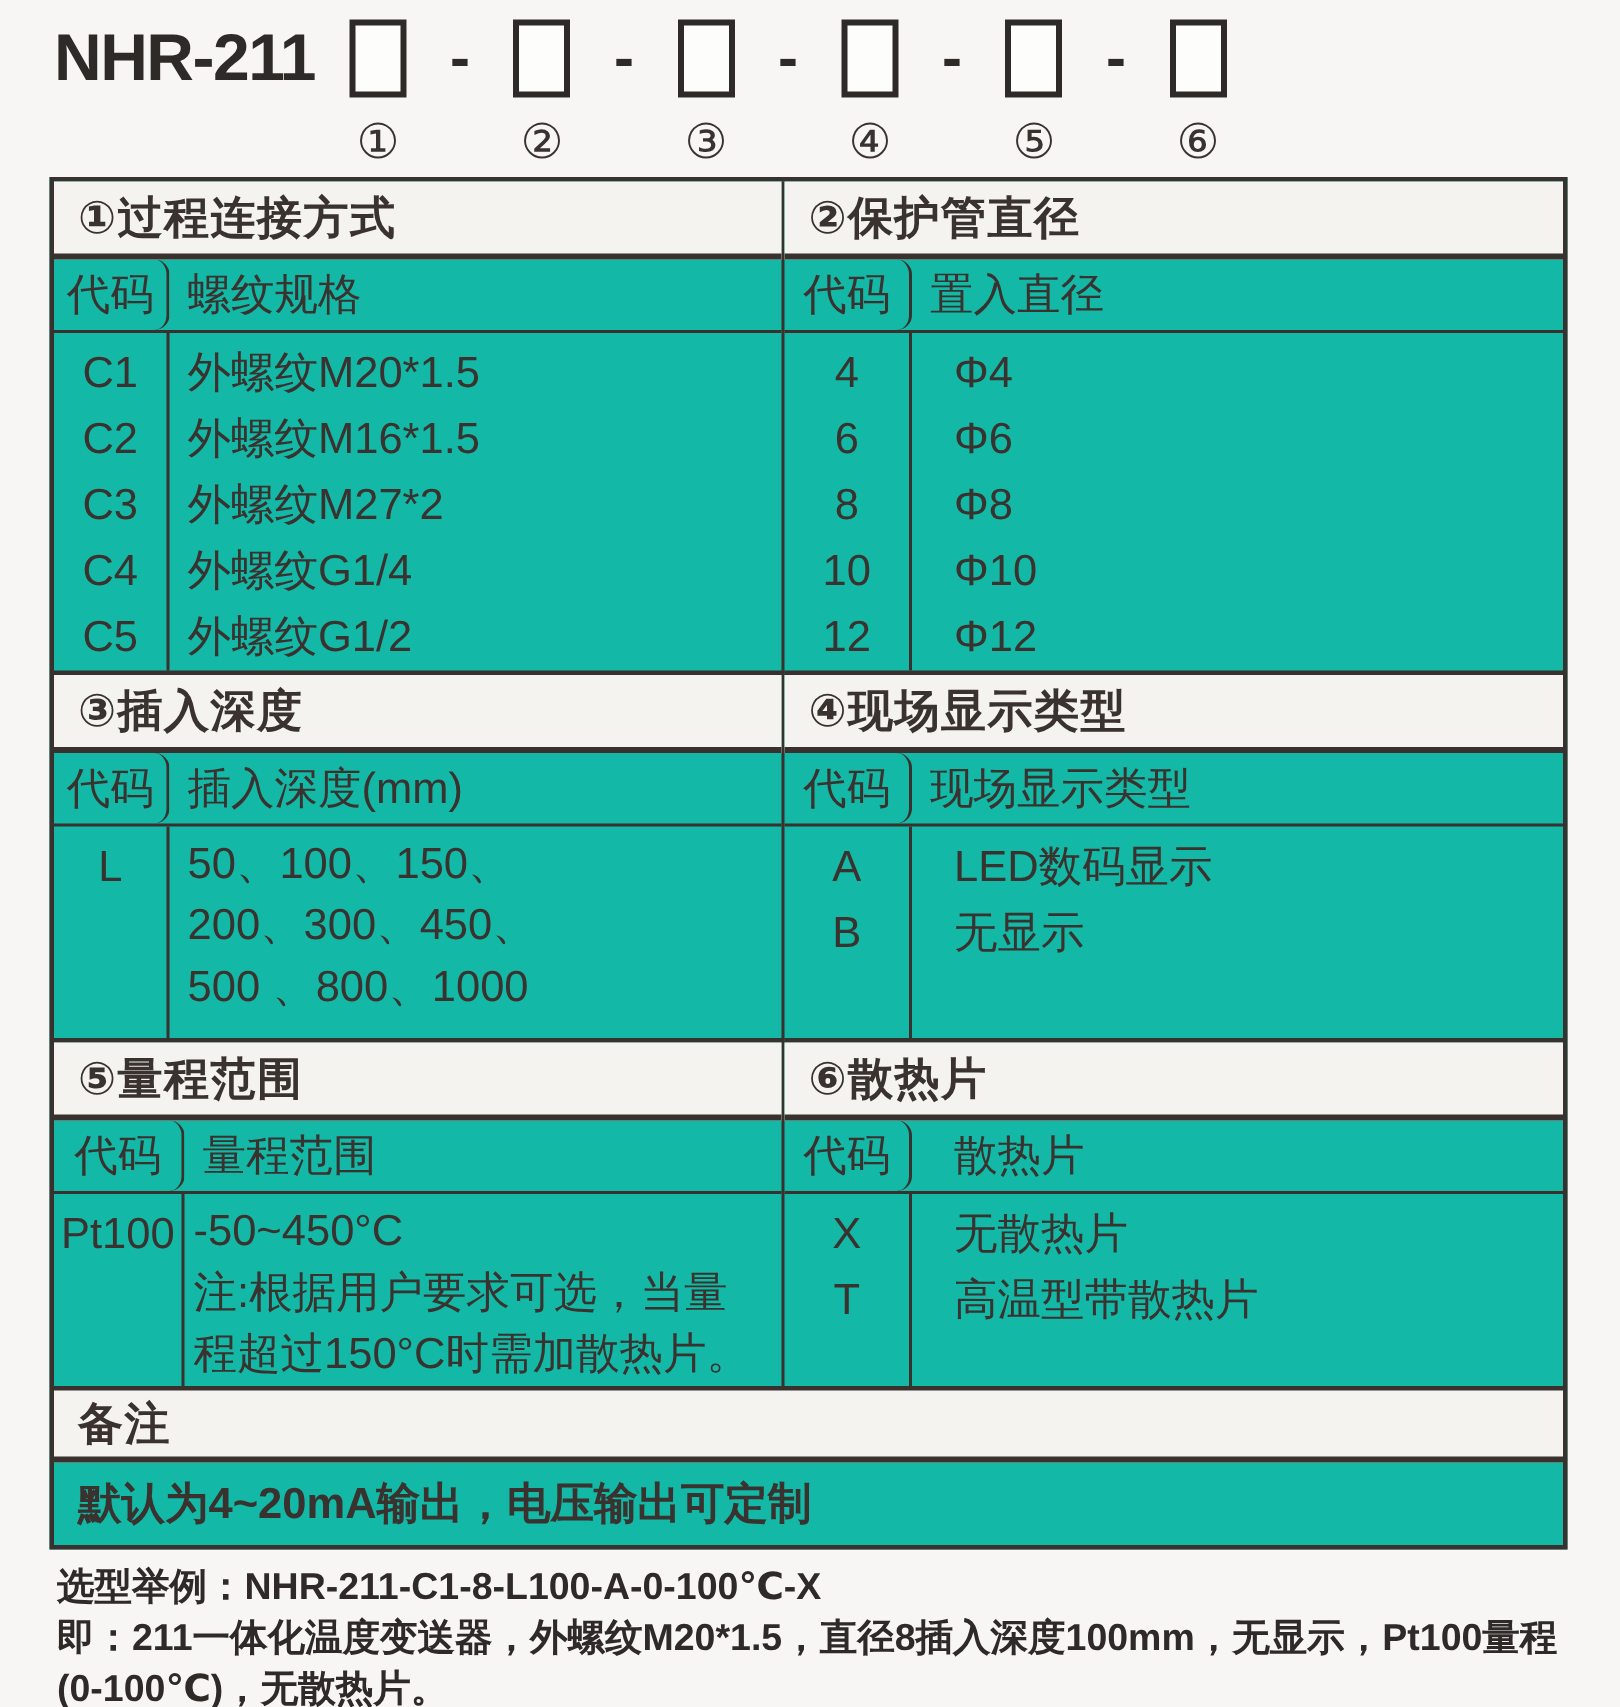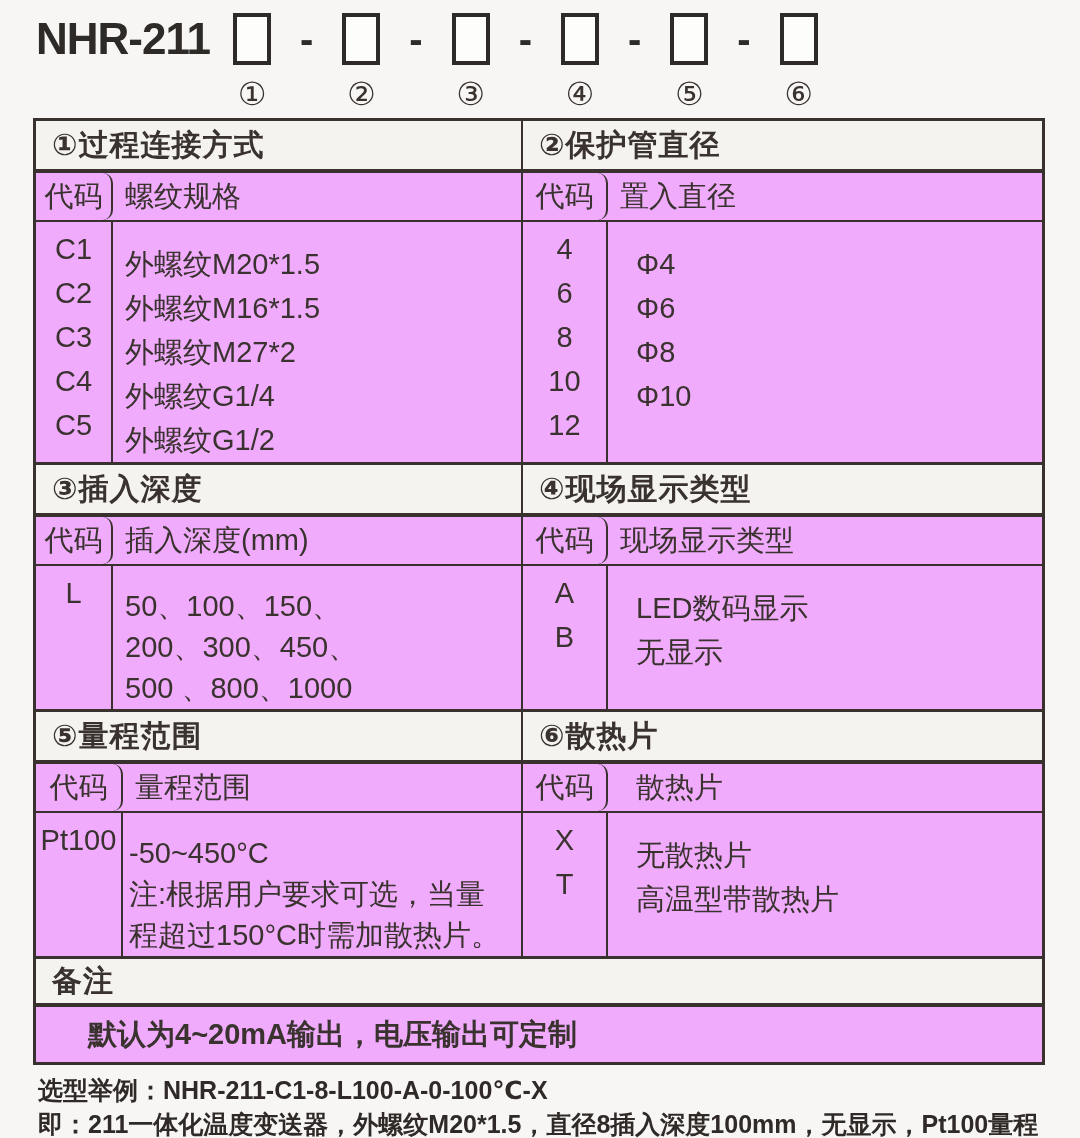--- a/index.html
+++ b/index.html
@@ -32,21 +32,21 @@
     font-size:40px; font-weight:700; color:#2e2a27;
     line-height:58px; margin:0 26px; align-self:flex-start;
   }
 
   
   .spec-table {
     width:1012px; margin-left:33px;
     border:3px solid #38312d;
     display:grid;
     grid-template-columns:487px 1fr;
-    background:#f0abfc;
+    background:#14b8a6;
   }
   .sec { display:flex; flex-direction:column; }
   .sec.left { border-right:2px solid #38312d; }
   .sec.bt, .remark-title { border-top:3px solid #38312d; }
 
   .sec-title {
     height:52px; background:#f4f3f0;
     border-bottom:4px solid #38312d;
     display:flex; align-items:center;
     padding-left:16px;
@@ -68,40 +68,40 @@
   .sec-body {
     display:grid; grid-template-columns:var(--codeW) 1fr;
     flex:1 1 auto; font-size:29px;border-radius:20px;
   }
   .sec-body .codes {
     border-right:2px solid #38312d;
     display:flex; flex-direction:column; align-items:center;
     padding-top:5px;
   }
   .codes span { height:44px; line-height:44px; display:block; }
-  .sec-body .descs { padding-left:12px; padding-top:20px; }
+  .sec-body .descs { padding-left:12px; padding-top:5px; }
   .descs.pad { padding-left:28px; }
   .descs span { display:block; height:44px; line-height:44px; }
   .descs .multiline {
     white-space:pre-line; height:auto; line-height:41px;
   }
   .body1 { min-height:219px; }
   .body2 { min-height:141px; }
   .body3 { min-height:128px; }
 
   .remark-title {
     grid-column:1 / -1; height:51px; background:#f4f3f0;
     border-bottom:4px solid #38312d;
     display:flex; align-items:center; padding-left:16px;
     font-size:30px; font-weight:700; letter-spacing:1px;
   }
   .remark-body {
     grid-column:1 / -1; height:55px;
     display:flex; align-items:center; padding-left:16px;
-    font-size:29px; font-weight:600;margin-left:36px;
+    font-size:29px; font-weight:600;
   }
 
   
   .example { margin:8px 0 0 38px; font-size:25px; font-weight:600; color:#2f2a27; }
   .example div { line-height:34px; }
 </style>
 </head>
 <body>
 
 <div class="page">
@@ -183,20 +183,21 @@
           <span>6</span>
           <span>8</span>
           <span>10</span>
           <span>12</span>
         </div>
         <div class="descs pad">
           <span>Φ4</span>
           <span>Φ6</span>
           <span>Φ8</span>
           <span>Φ10</span>
+          <span>Φ12</span>
         </div>
       </div>
     </section>
 
     <section class="sec left bt" style="--codeW:77px">
       <div class="sec-title">③插入深度</div>
       <div class="sec-head">
         <div class="hcode">代码</div>
         <div class="hdesc">插入深度(mm)</div>
       </div>

